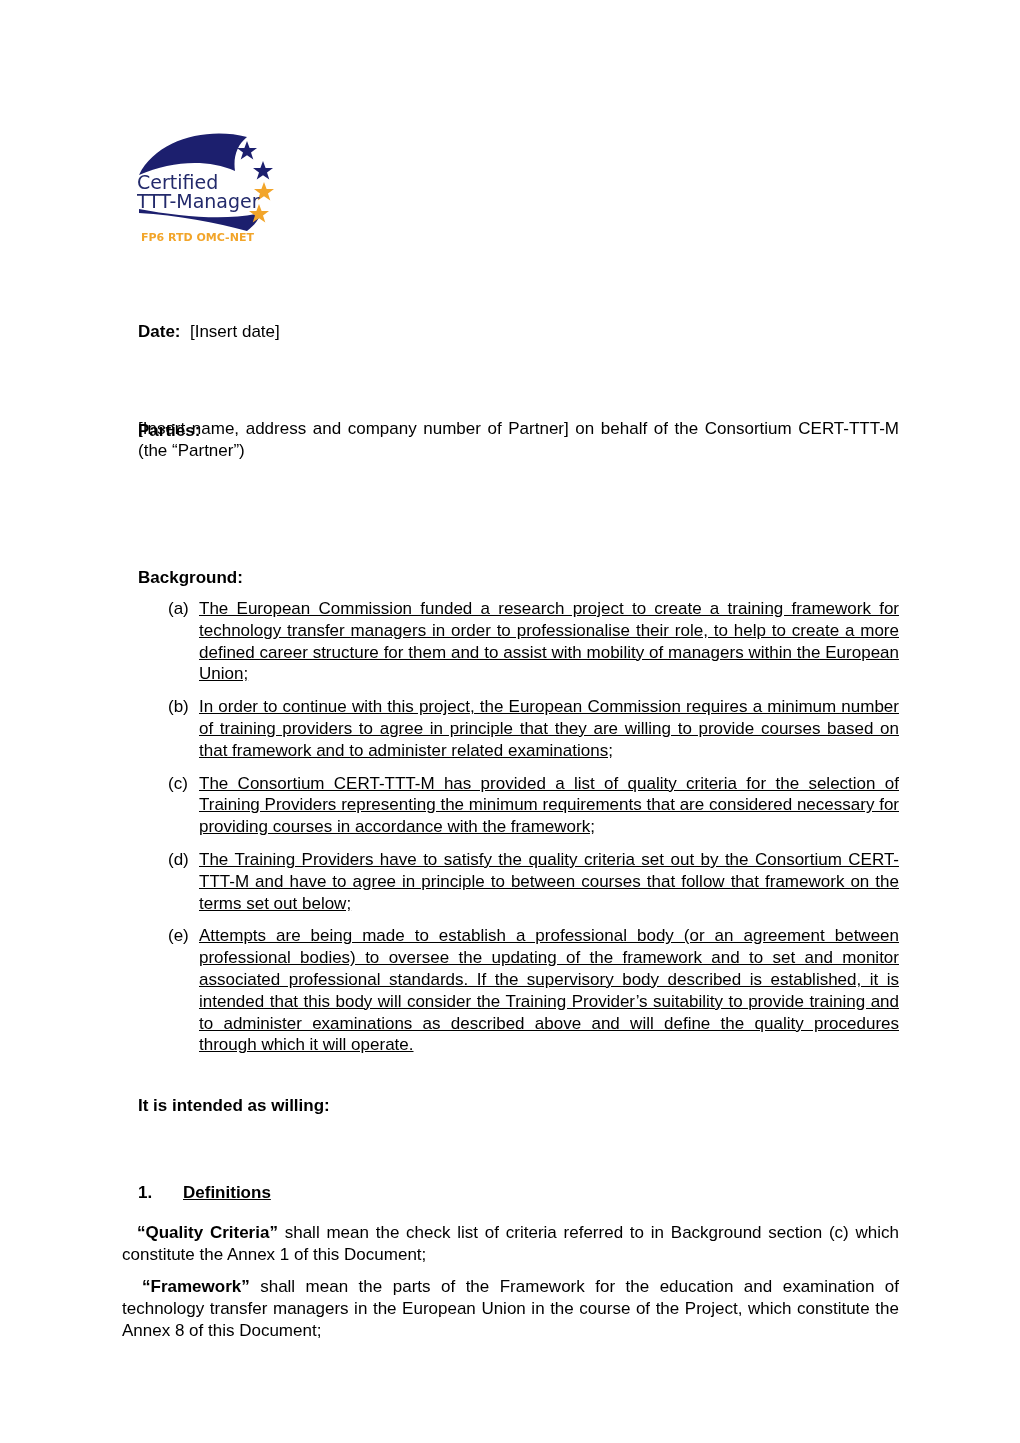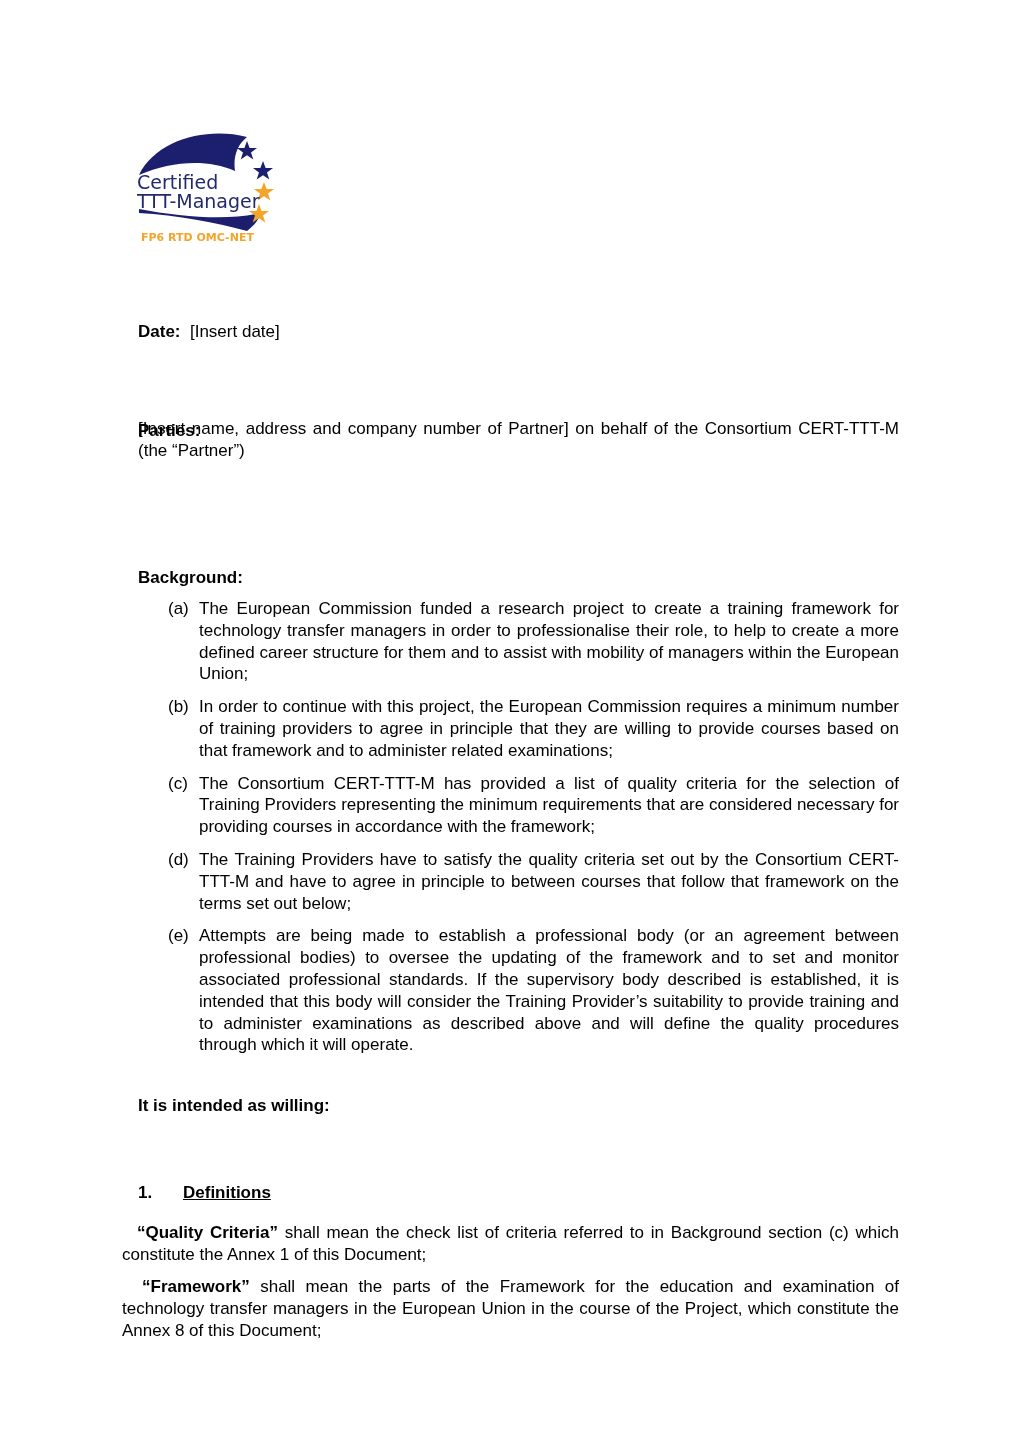--- a/index.html
+++ b/index.html
@@ -11,21 +11,21 @@
     .page { position: absolute; left: 0; top: 0; width: 1020px; height: 1102px; }
     .logo { position: absolute; left: 137px; top: 131px; width: 138px; height: 116px; }
     .abs { position: absolute; }
     .left { left: 138px; }
     .txt { line-height: 21.5px; }
     .bold { font-weight: bold; }
     .just { text-align: justify; width: 761px; }
     .bg-list { position: absolute; left: 168px; width: 731px; }
     .bg-item { display: flex; margin-bottom: 11px; line-height: 21.8px; }
     .bg-item .lbl { width: 31px; flex: 0 0 31px; }
-    .bg-item .body { flex: 1; text-align: justify; text-align-last: left; }
+    .bg-item .body { flex: 1; text-align: justify; text-align-last: left; text-decoration: underline; }
     .def { position: absolute; left: 122px; width: 777px; text-align: justify; line-height: 21.8px; }
     .u { text-decoration: underline; }
   </style>
 </head>
 <body>
 
 <div class="page">
 
   <div class="logo">
     <svg width="138" height="116" viewBox="0 0 138 116">

